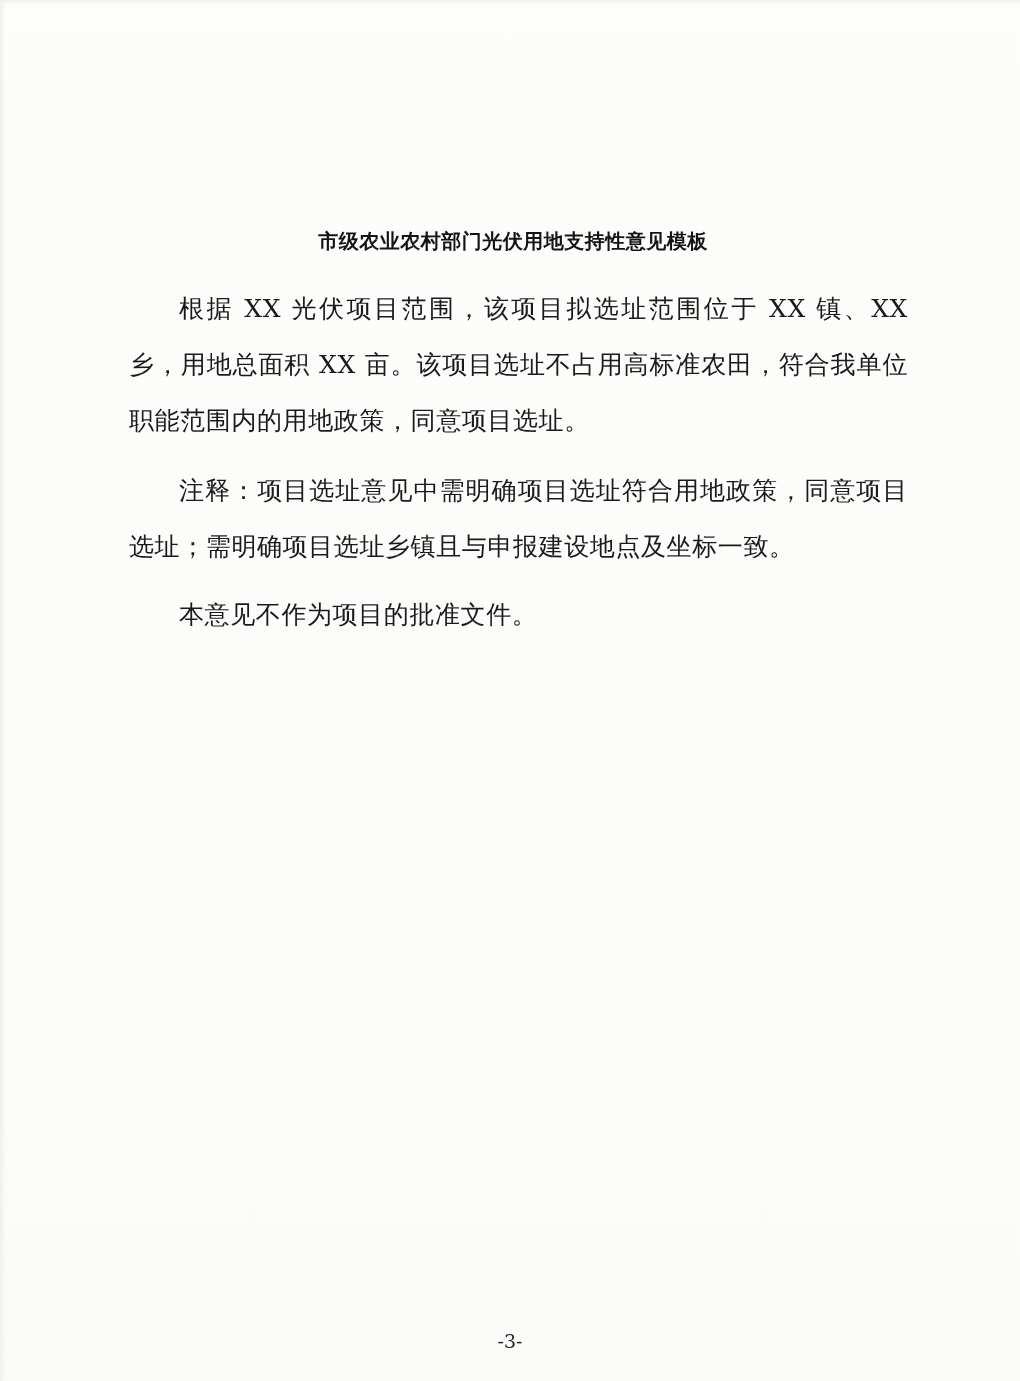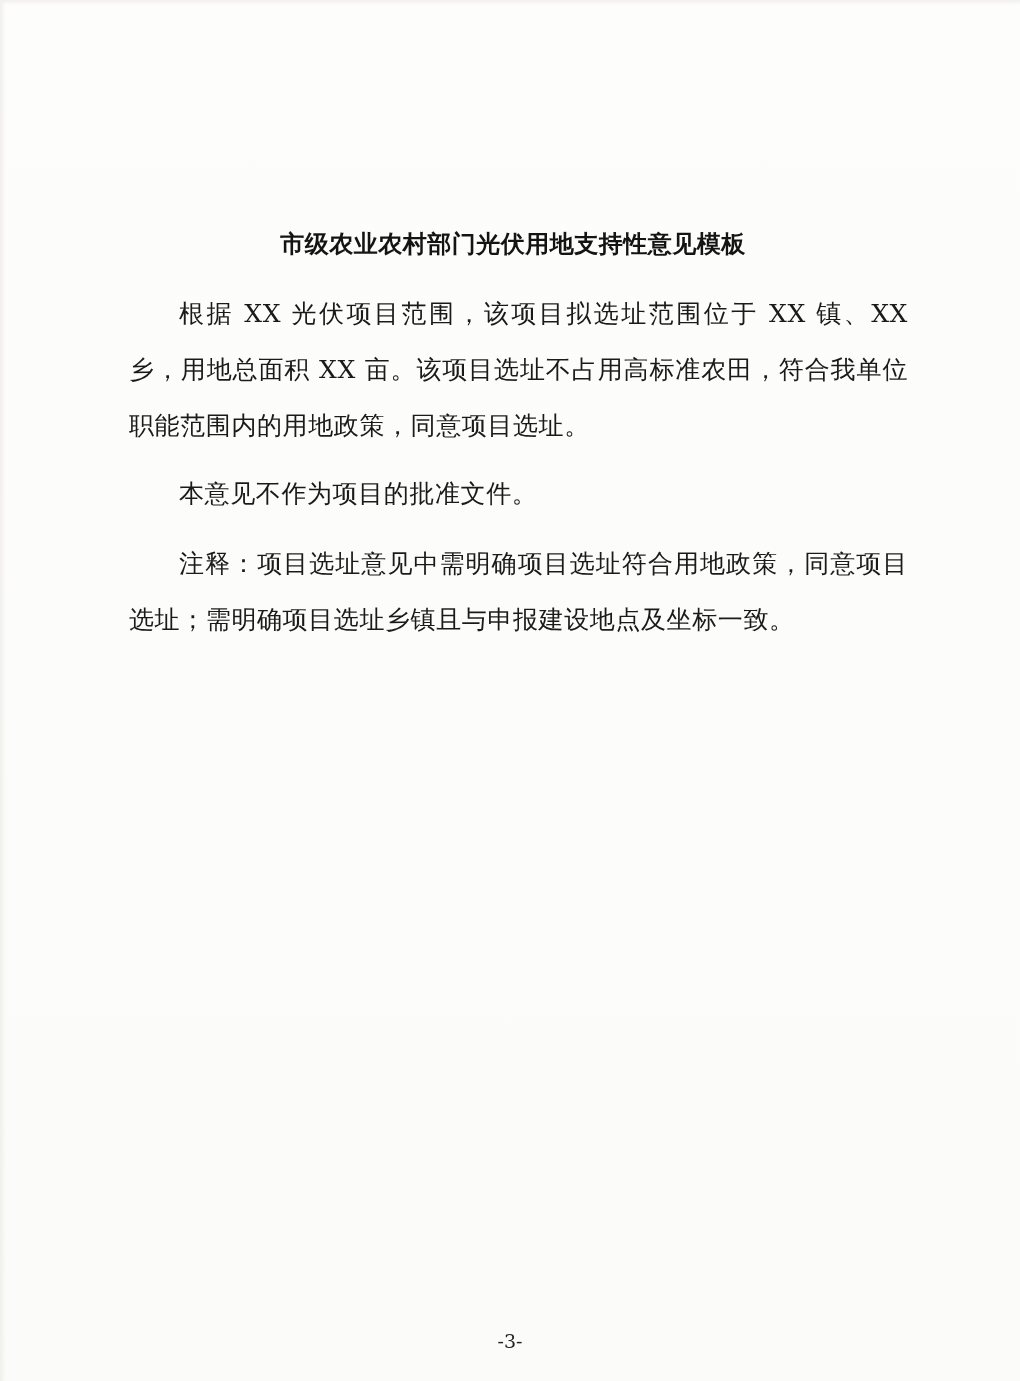--- a/index.html
+++ b/index.html
@@ -34,21 +34,21 @@
     background: linear-gradient(180deg, #f1f0ed 0%, rgba(255,255,255,0) 100%);
   }
   .content {
     position: absolute;
     left: 118px;
     top: 228px;
     width: 790px;
   }
   .doc-title {
     text-align: center;
-    font-size: 24px;
+    font-size: 20px;
     font-weight: bold;
     letter-spacing: 0.5px;
     color: #141414;
     margin: 0 0 26px 0;
     font-family: Liberation Serif, serif;
   }
   .para {
     font-size: 25px;
     line-height: 56px;
     text-align: justify;
@@ -78,19 +78,19 @@
 
 <div class="page">
   <div class="paper-edge-left"></div>
   <div class="paper-edge-top"></div>
 
   <div class="content">
     <h1 class="doc-title">市级农业农村部门光伏用地支持性意见模板</h1>
 
     <p class="para">根据 XX 光伏项目范围，该项目拟选址范围位于 XX 镇、XX 乡，用地总面积 XX 亩。该项目选址不占用高标准农田，符合我单位职能范围内的用地政策，同意项目选址。</p>
 
+    <p class="para note">注释：项目选址意见中需明确项目选址符合用地政策，同意项目选址；需明确项目选址乡镇且与申报建设地点及坐标一致。</p>
+
     <p class="para">本意见不作为项目的批准文件。</p>
-
-    <p class="para note">注释：项目选址意见中需明确项目选址符合用地政策，同意项目选址；需明确项目选址乡镇且与申报建设地点及坐标一致。</p>
   </div>
 
   <div class="page-number">-3-</div>
 </div>
 
 </body></html>

